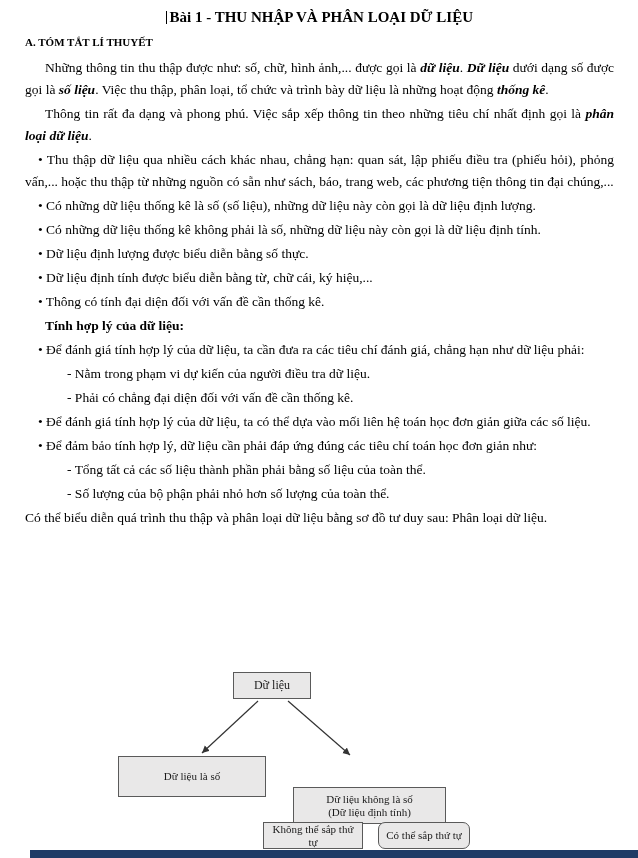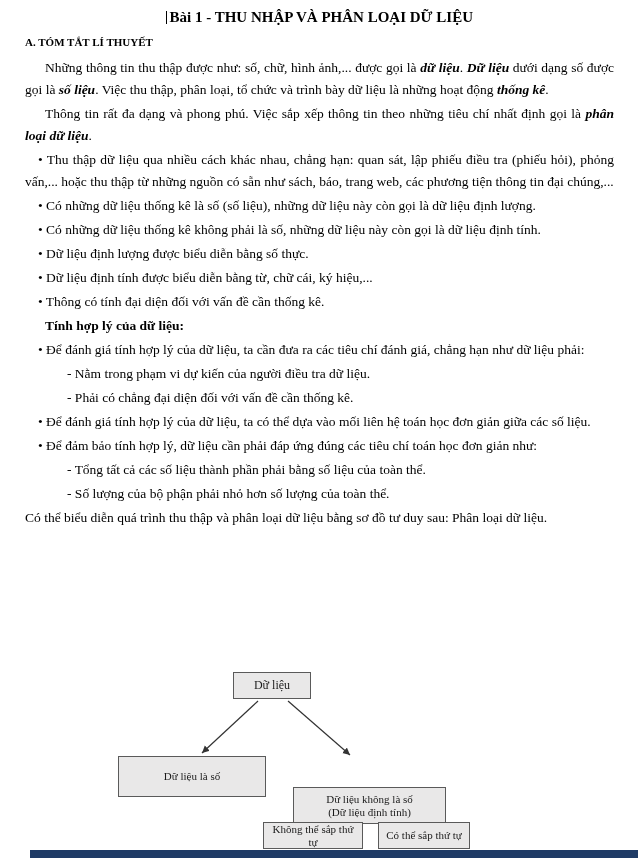--- a/index.html
+++ b/index.html
@@ -26,21 +26,21 @@
   .dbox {
     position:absolute; background:#e9e8e8; border:1px solid #5a5a5a;
     font-size:11px; line-height:13px; text-align:center;
     display:flex; flex-direction:column; justify-content:center;
     padding:2px 4px; box-sizing:border-box; color:#1a1a1a;
   }
   .dbox-root  { left:233px; top:10px;  width:78px;  height:27px; font-size:12px; }
   .dbox-left  { left:118px; top:94px;  width:148px; height:41px;gap:15px; }
   .dbox-right { left:293px; top:96px;  width:153px; height:37px;margin-top:29px; }
   .dbox-leaf1 { left:263px; top:160px; width:100px; height:27px; }
-  .dbox-leaf2 { left:378px; top:160px; width:92px;  height:27px; }
+  .dbox-leaf2 { left:378px; top:160px; width:92px;  height:27px;border-radius:7px; }
 
   .footer-bar { position:absolute; left:30px; right:0; bottom:0; height:8px; background:#1f3b66; }
 </style>
 </head>
 <body>
 
 <div class="doc">
   <div class="title">
     <span class="cursor"></span><span>Bài 1 - THU NHẬP VÀ PHÂN LOẠI DỮ LIỆU</span>
   </div>

